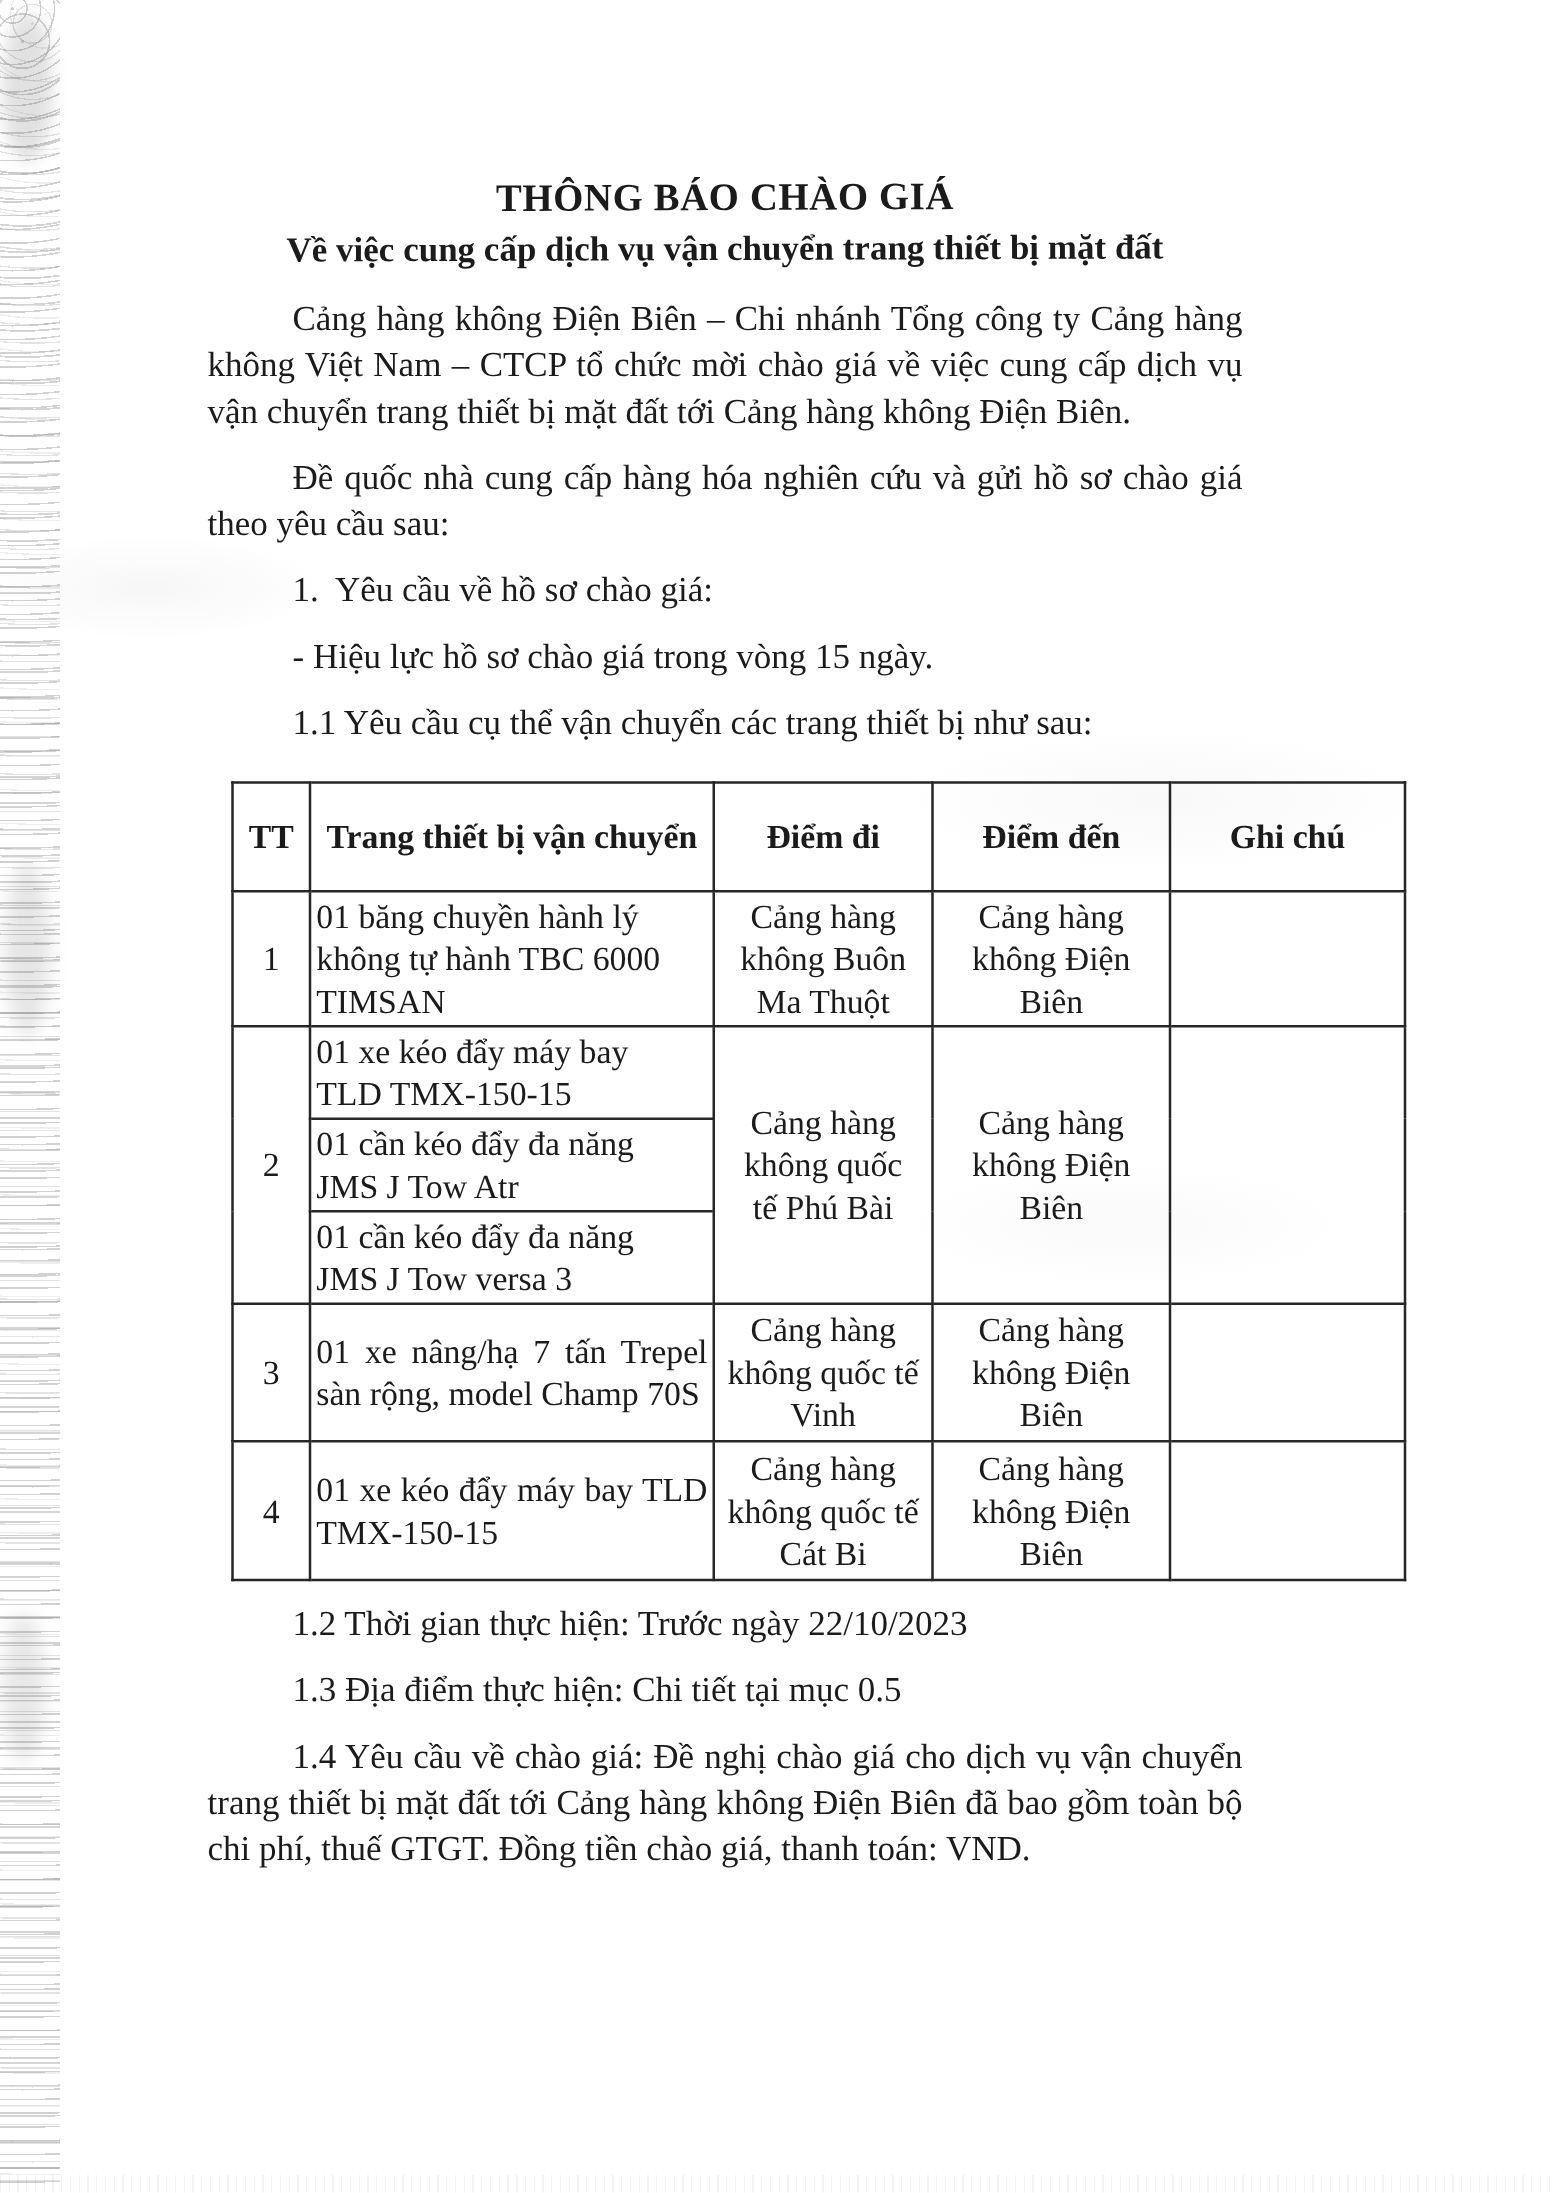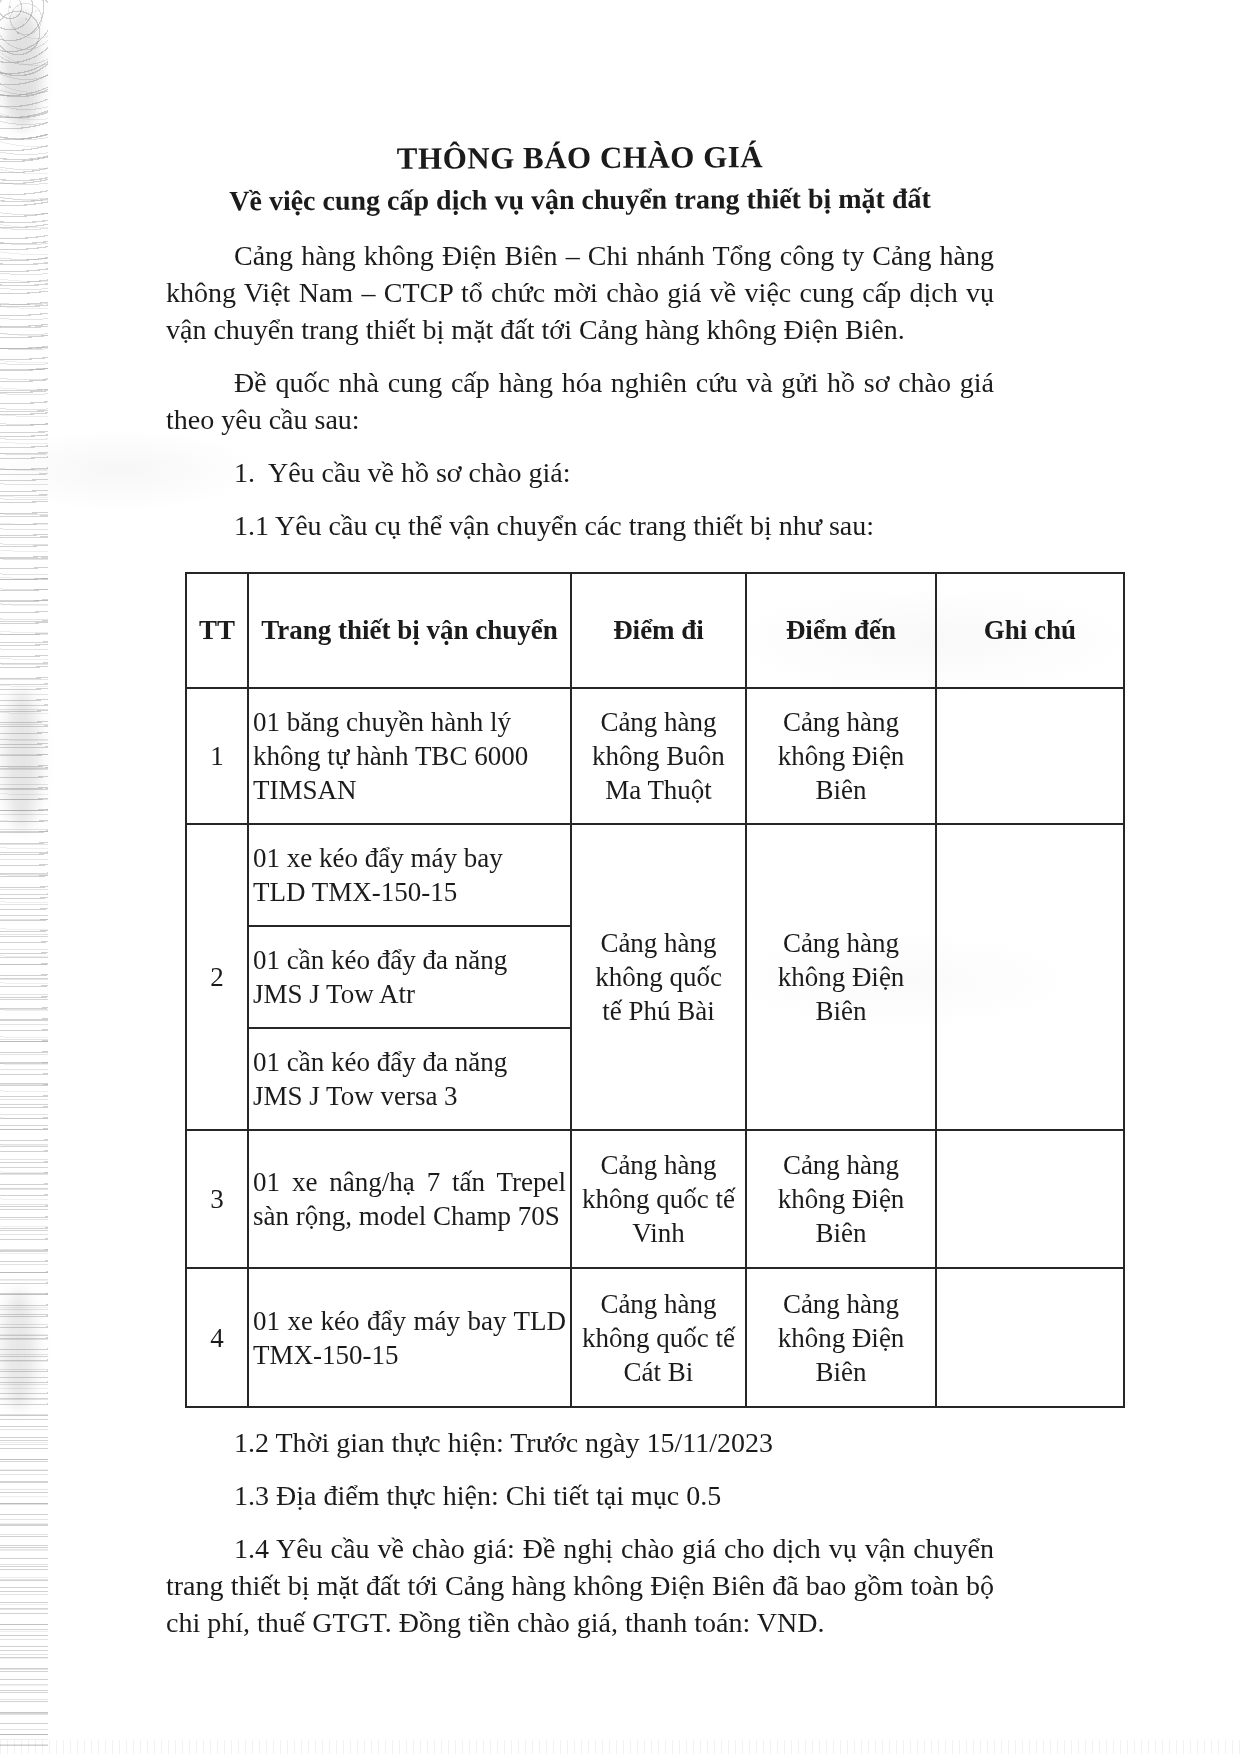--- a/index.html
+++ b/index.html
@@ -73,21 +73,21 @@
     font-size:27px;line-height:34px;
   }
   table.tbl col.c-tt{width:62px;}
   table.tbl col.c-equip{width:323px;}
   table.tbl col.c-from{width:175px;}
   table.tbl col.c-to{width:190px;}
   table.tbl col.c-note{width:188px;}
   table.tbl th, table.tbl td{
     border:2px solid #262626;
     vertical-align:middle;
-    padding:16px 4px;
+    padding:2px 4px;
   }
   table.tbl th{
     font-weight:bold;text-align:center;height:81px;line-height:37px;
   }
   td.tt{text-align:center;}
   td.equip{text-align:left;padding-left:16px;padding-right:8px;white-space:pre-line;}
   td.equip-j{text-align:justify;padding-left:16px;padding-right:8px;}
   td.cc{text-align:center;white-space:pre-line;}
   tr.r1 td{height:98px;}
   tr.r2a td.equip{height:66px;}
@@ -106,20 +106,21 @@
   <div class="smudge c"></div>
   <div class="noise-bottom"></div>
 
   <div class="content">
     <h1 class="doc-title">THÔNG BÁO CHÀO GIÁ</h1>
     <h2 class="doc-subtitle">Về việc cung cấp dịch vụ vận chuyển trang thiết bị mặt đất</h2>
 
     <p class="body p1">Cảng hàng không Điện Biên – Chi nhánh Tổng công ty Cảng hàng không Việt Nam – CTCP tổ chức mời chào giá về việc cung cấp dịch vụ vận chuyển trang thiết bị mặt đất tới Cảng hàng không Điện Biên.</p>
     <p class="body p2">Đề quốc nhà cung cấp hàng hóa nghiên cứu và gửi hồ sơ chào giá theo yêu cầu sau:</p>
     <p class="body h1">1.&nbsp; Yêu cầu về hồ sơ chào giá:</p>
+    <p class="body req2">- Hiệu lực hồ sơ chào giá trong vòng 15 ngày.</p>
     <p class="body s11">1.1 Yêu cầu cụ thể vận chuyển các trang thiết bị như sau:</p>
 
     <table class="tbl">
       <colgroup>
         <col class="c-tt">
           <col class="c-equip">
           <col class="c-from">
           <col class="c-to">
           <col class="c-note">
       </colgroup>
@@ -182,17 +183,17 @@
 không quốc tế
 Cát Bi</td>
         <td class="cc">Cảng hàng
 không Điện
 Biên</td>
         <td class="cc"></td>
       </tr>
     </tbody>
       </table>
 
-    <p class="body s12">1.2 Thời gian thực hiện: Trước ngày 15/11/2023</p>
+    <p class="body s12">1.2 Thời gian thực hiện: Trước ngày 22/10/2023</p>
     <p class="body s13">1.3 Địa điểm thực hiện: Chi tiết tại mục 0.5</p>
     <p class="body s14">1.4 Yêu cầu về chào giá: Đề nghị chào giá cho dịch vụ vận chuyển trang thiết bị mặt đất tới Cảng hàng không Điện Biên đã bao gồm toàn bộ chi phí, thuế GTGT. Đồng tiền chào giá, thanh toán: VND.</p>
   </div>
 </div>
 
 </body></html>

